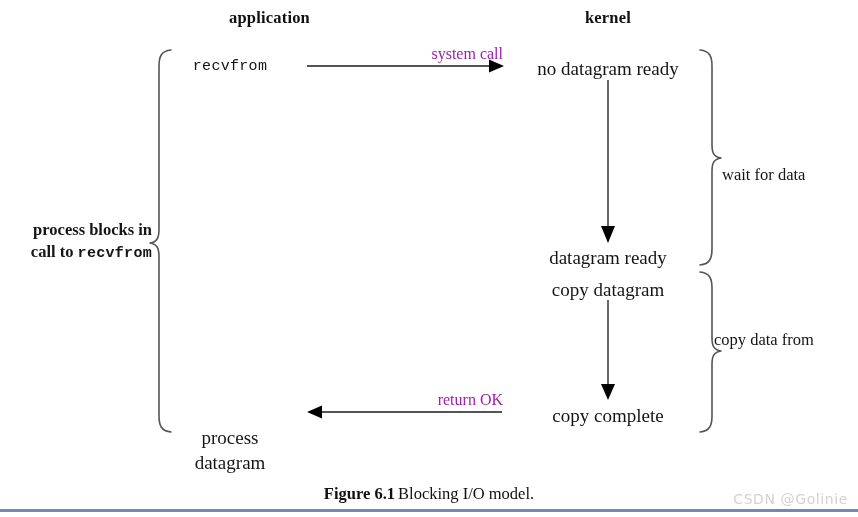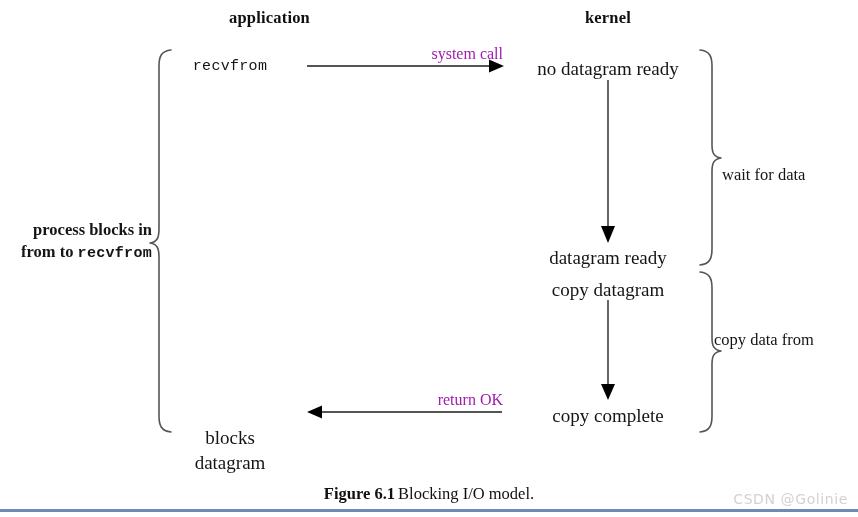--- a/index.html
+++ b/index.html
@@ -115,39 +115,39 @@
 
 <div id="figure-root">
 
   <div class="abs col-head" style="left:150px; top:8px; width:160px;text-align:right;">application</div>
 
   <div class="abs col-head" style="left:528px; top:8px; width:160px;">kernel</div>
 
   <div class="abs node-label mono" style="left:150px; top:57px; width:160px;">recvfrom</div>
 
   <div class="abs node-label" style="left:150px; top:425px; width:160px;">
-    <div>blocks</div>
+    <div>process</div>
     <div>datagram</div>
   </div>
 
   <div class="abs node-label" style="left:508px; top:56px; width:200px;">no datagram ready</div>
 
   <div class="abs node-label" style="left:508px; top:245px; width:200px;">datagram ready</div>
 
   <div class="abs node-label" style="left:508px; top:277px; width:200px;">copy datagram</div>
 
   <div class="abs node-label" style="left:508px; top:403px; width:200px;">copy complete</div>
 
   <div class="abs edge-label" style="left:305px; top:45px; width:198px;">system call</div>
 
   <div class="abs edge-label" style="left:305px; top:391px; width:198px;">return OK</div>
 
   <div class="abs brace-label left" style="left:0px; top:219px; width:152px;font-weight:bold;">
     <div>process blocks in</div>
-    <div><span>from to </span><span class="mono-inline">recvfrom</span></div>
+    <div><span>call to </span><span class="mono-inline">recvfrom</span></div>
   </div>
 
   <div class="abs brace-label right" style="left:722px; top:164px; width:136px;">wait for data</div>
 
   <div class="abs brace-label right" style="left:714px; top:329px; width:136px;">
     <div>copy data from</div>
   </div>
 
   <svg class="overlay" viewBox="0 0 858 517" xmlns="http://www.w3.org/2000/svg">
 

